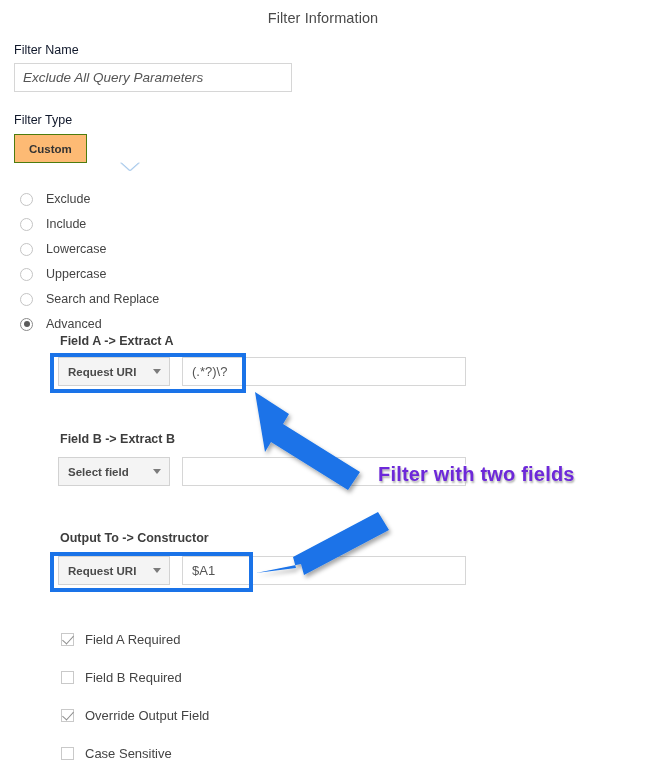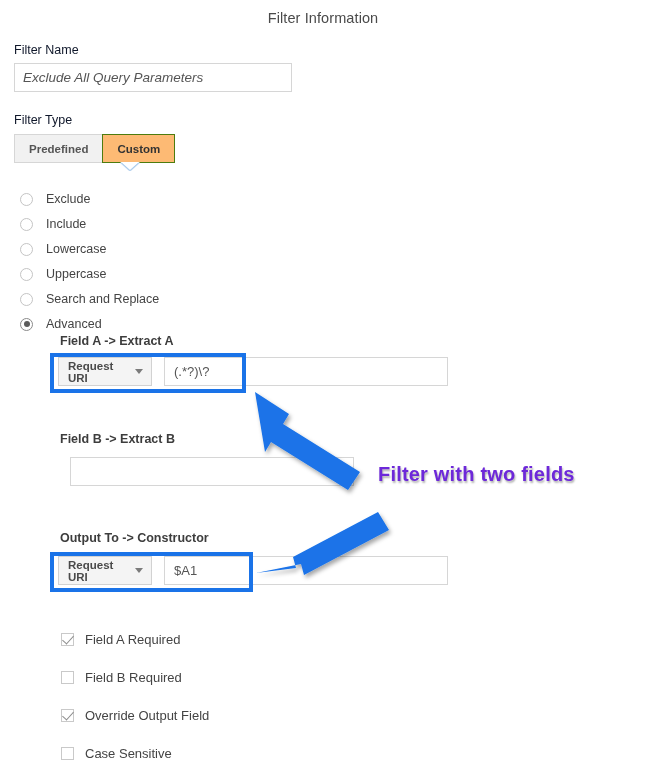--- a/index.html
+++ b/index.html
@@ -160,21 +160,21 @@
     color: #3d3d3d;
   }
   .field-row {
     position: absolute;
     left: 58px;
     display: flex;
     align-items: center;
   }
   .select-btn {
     box-sizing: border-box;
-    width: 94px;
+    width: 112px;
     height: 29px;
     background: #f4f4f4;
     border: 1px solid #d2d2d2;
     display: flex;
     align-items: center;
     justify-content: space-between;
     padding: 0 8px 0 9px;
     font-size: 11.5px;
     font-weight: bold;
     color: #4a4a4a;
@@ -275,21 +275,20 @@
 <div class="section-head">
   <span class="title">Filter Information</span>
   <span class="rule"></span>
 </div>
 
 <div class="bold-label" id="lbl-filter-name">Filter Name</div>
 <input class="text-input" id="filter-name-input" type="text" value="Exclude All Query Parameters" style="">
 
 <div class="bold-label" id="lbl-filter-type">Filter Type</div>
 <div class="toggle-group">
-  <div class="toggle-btn first">Predefined</div>
   <div class="toggle-btn selected">Custom</div>
 </div>
 <div class="toggle-caret"></div>
 
 <div class="radio-row" style="top:190px">
   <span class="radio-dot"></span>
   <span class="radio-label">Exclude</span>
 </div>
 <div class="radio-row" style="top:215px">
   <span class="radio-dot"></span>
@@ -316,20 +315,24 @@
 <div class="field-row" style="top:357px">
   <div class="select-btn">
     <span>Request URI</span>
     <span class="select-caret"></span>
   </div>
   <input class="row-input" type="text" value="(.*?)\?" style="">
 </div>
 
 <div class="sub-label" style="top:432px">Field B -&gt; Extract B</div>
 <div class="field-row" style="top:457px">
+  <div class="select-btn">
+    <span>Select field</span>
+    <span class="select-caret"></span>
+  </div>
   <input class="row-input" type="text" value="" style="">
 </div>
 
 <div class="sub-label" style="top:531px">Output To -&gt; Constructor</div>
 <div class="field-row" style="top:556px">
   <div class="select-btn">
     <span>Request URI</span>
     <span class="select-caret"></span>
   </div>
   <input class="row-input" type="text" value="$A1" style="">

